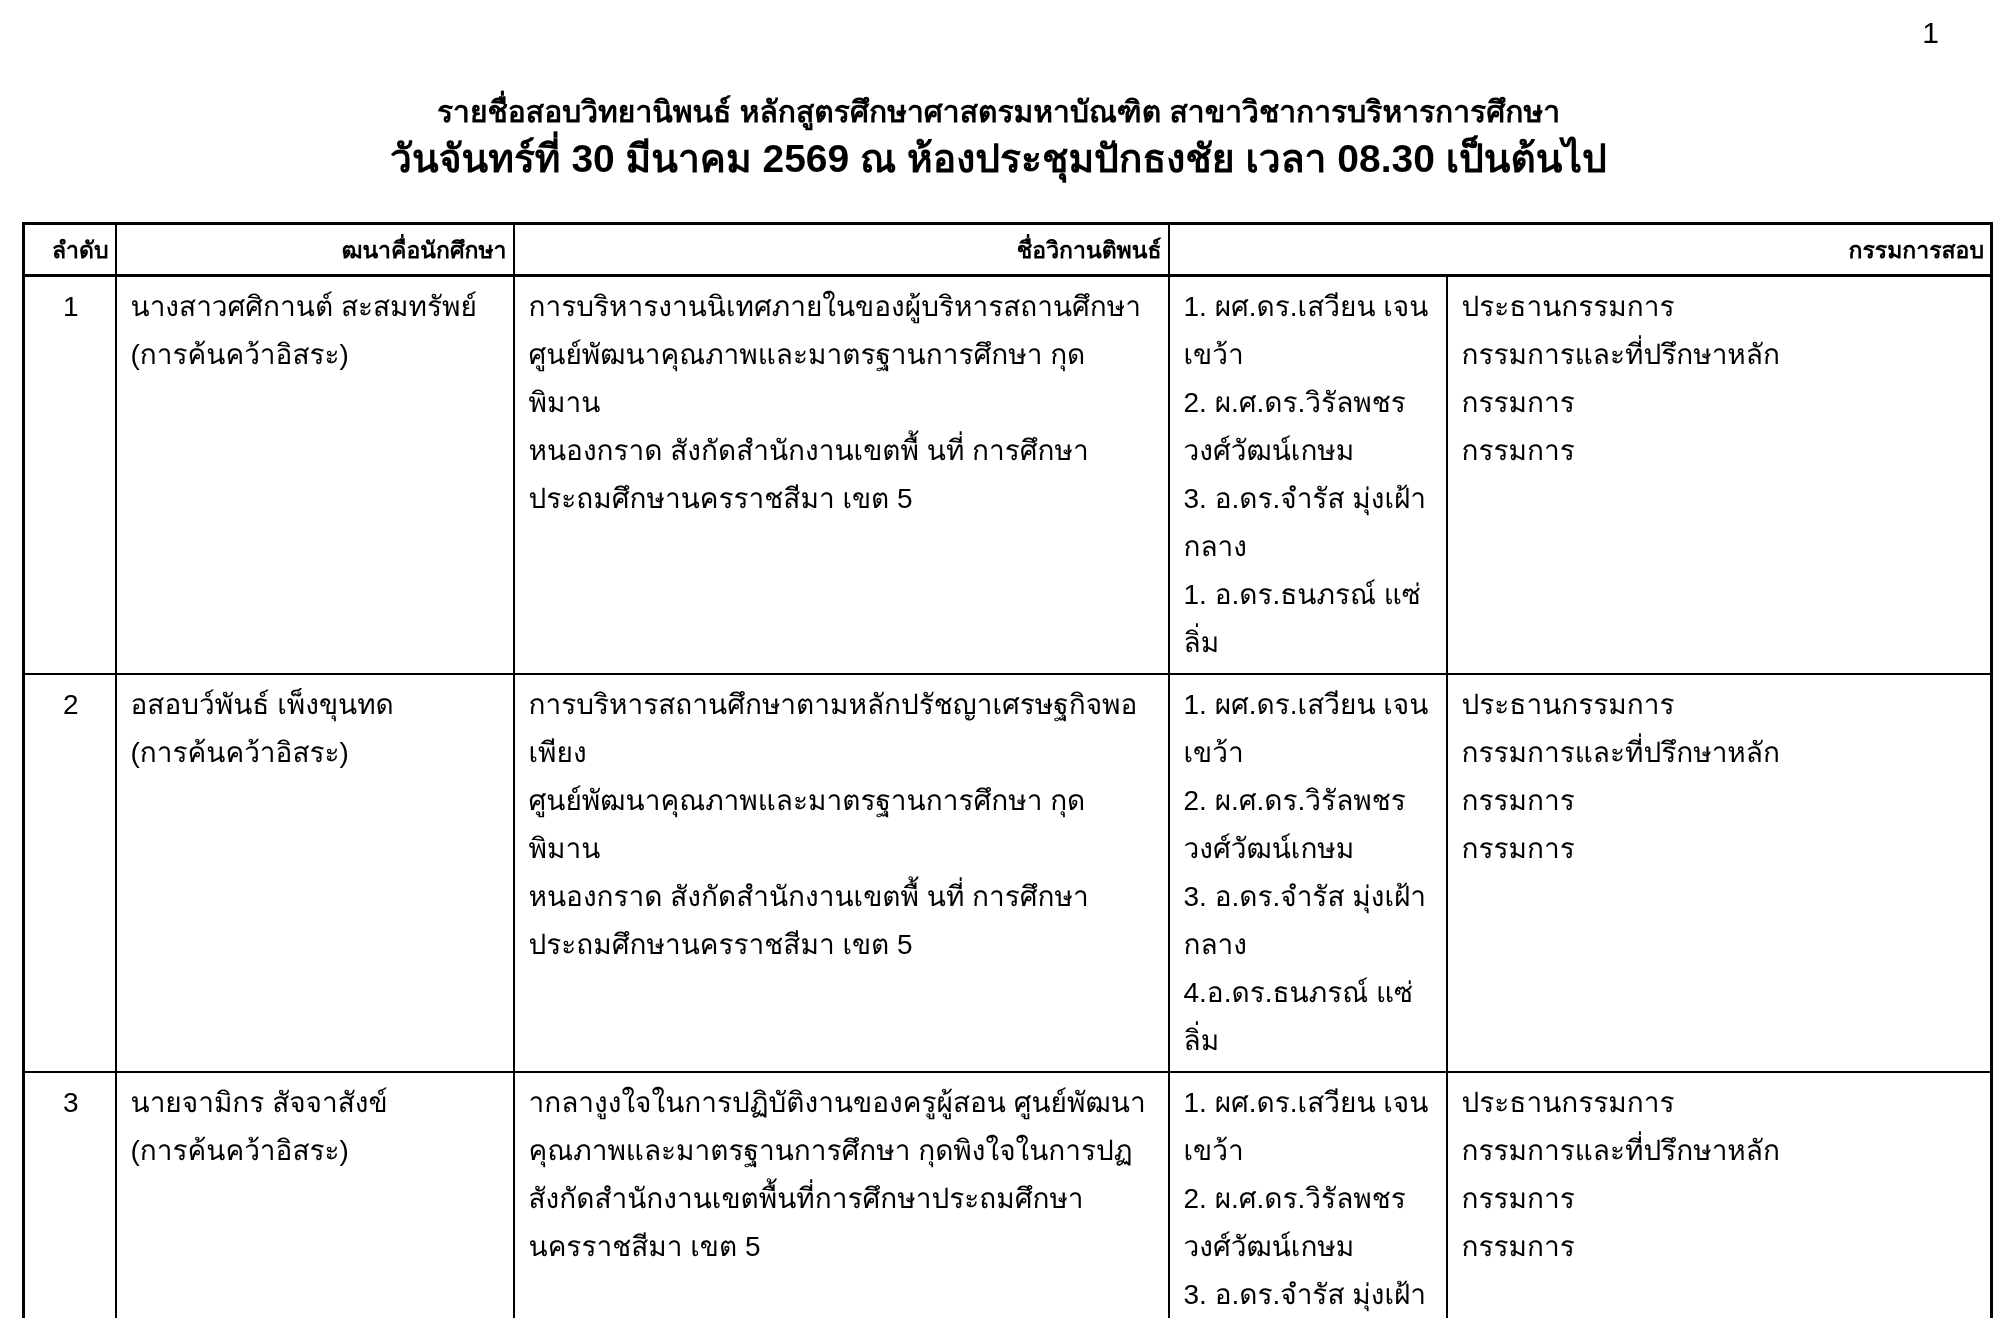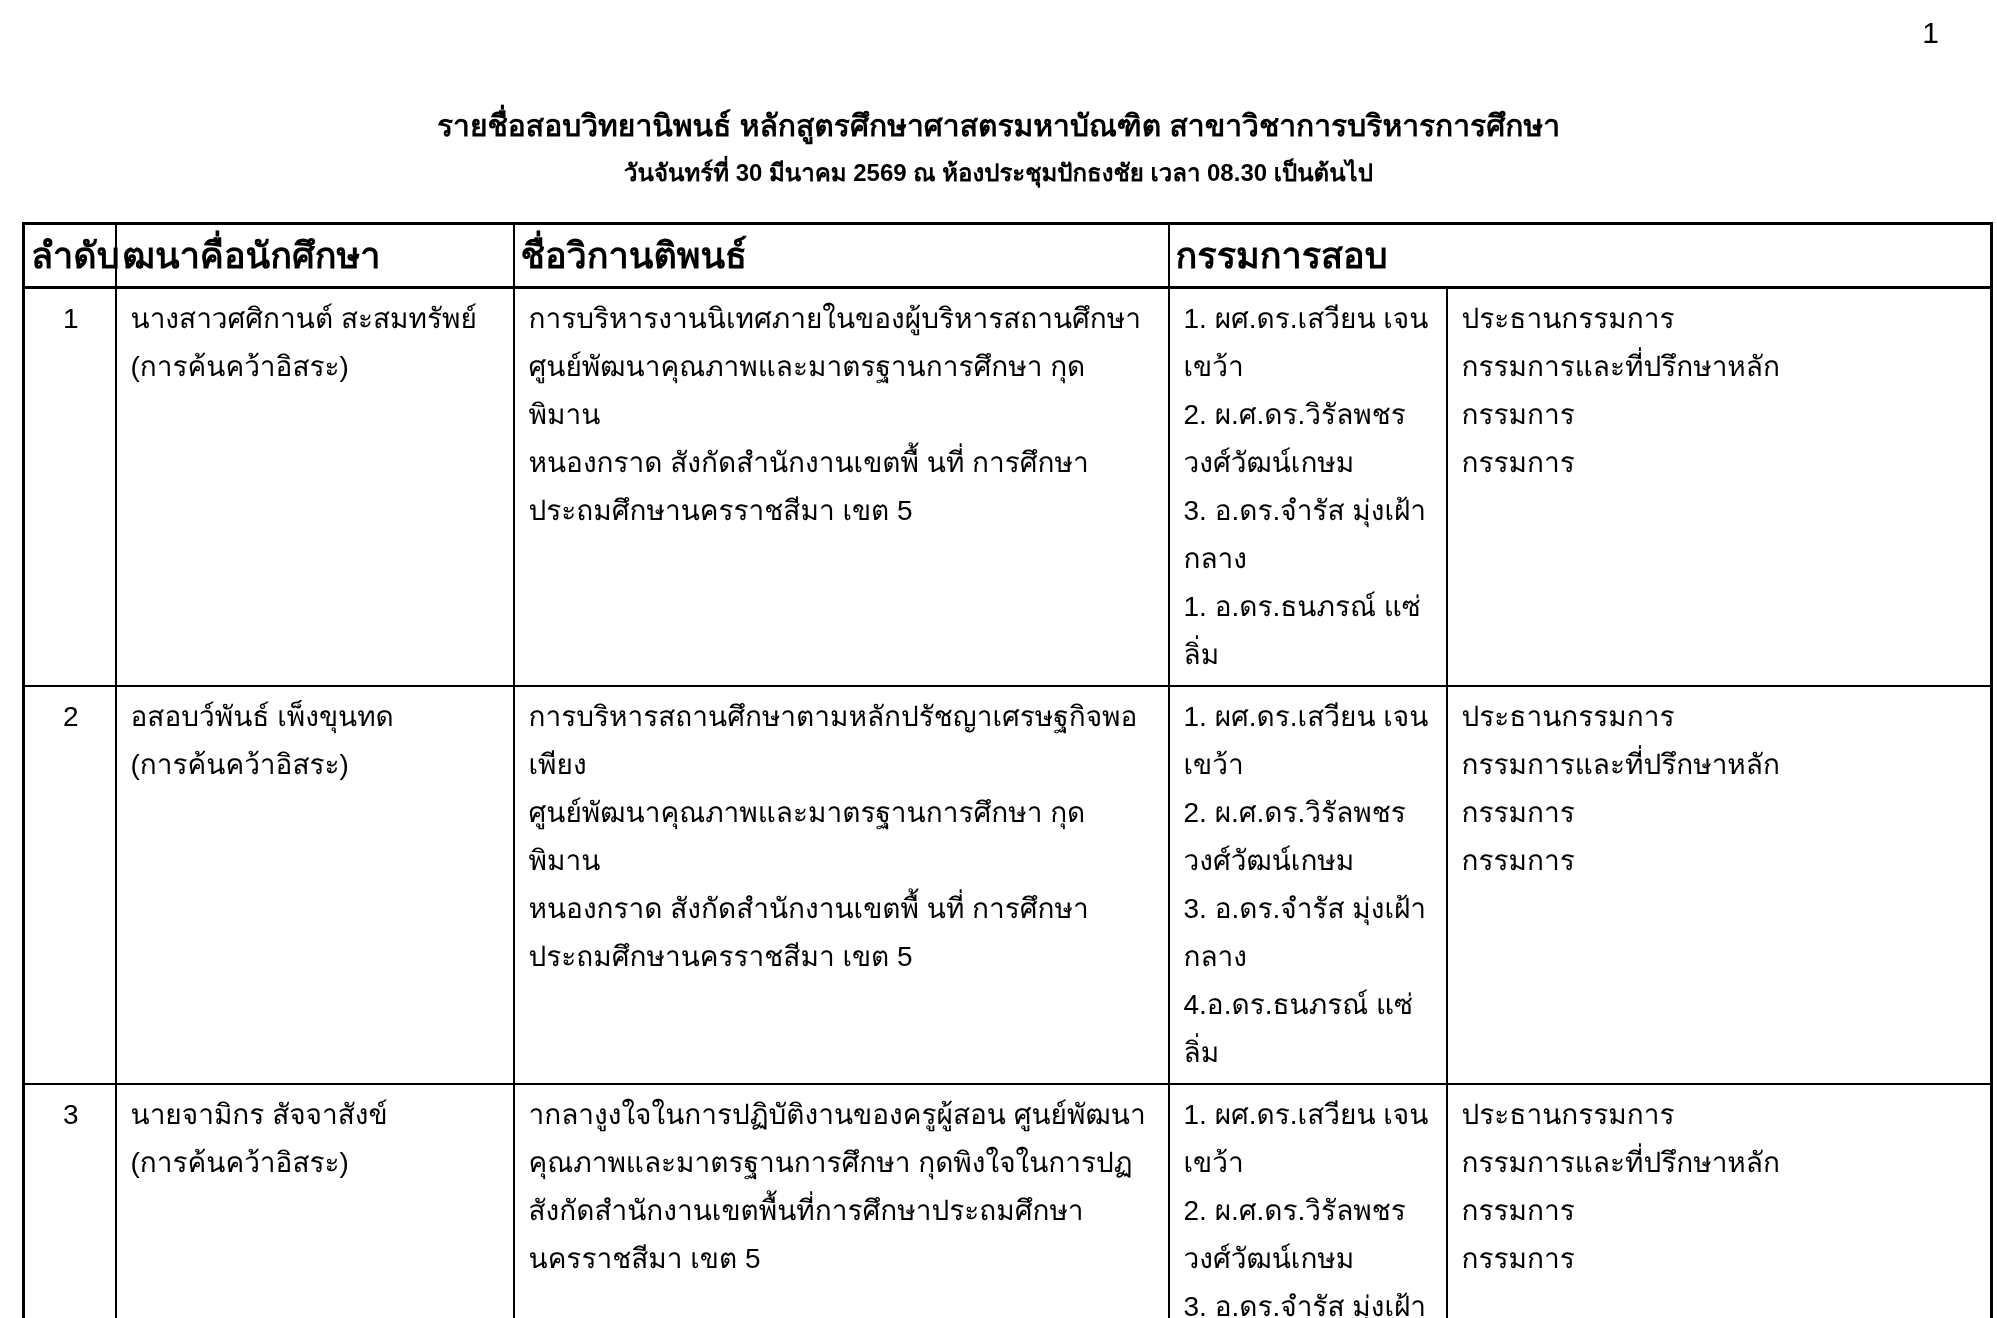--- a/index.html
+++ b/index.html
@@ -17,32 +17,32 @@
   }
   .page-number {
     position: absolute;
     top: 16px;
     right: 58px;
     font-size: 30px;
     font-weight: 400;
   }
   .heading {
     position: absolute;
-    top: 102px;
+    top: 88px;
     left: 0;
     width: 100%;
     text-align: center;
     font-weight: bold;
   }
   .heading .title-line {
     font-size: 30px;
     line-height: 47px;
   }
   .heading .subtitle-line {
-    font-size: 24px;
+    font-size: 39px;
     line-height: 47px;
   }
   table.schedule {
     position: absolute;
     left: 22px;
     top: 222px;
     width: 1968px;
     border-collapse: collapse;
     table-layout: fixed;
     border: 3px solid #000;
@@ -53,23 +53,23 @@
   table.schedule col.c-committee{ width: 278px; }
   table.schedule col.c-role     { width: 545px; }
   table.schedule th, table.schedule td {
     border: 2px solid #000;
     vertical-align: top;
     font-size: 28px;
   }
   table.schedule th {
     height: 52px;
     vertical-align: middle;
-    text-align: left;
+    text-align: right;
     font-weight: bold;
-    font-size: 36px;
+    font-size: 23px;
     padding: 2px 6px;
     border-bottom: 3px solid #000;
   }
   table.schedule td {
     padding: 6px 12px 6px 14px;
     line-height: 48px;
   }
   td.cell-order {
     text-align: center;
     padding-left: 2px;

